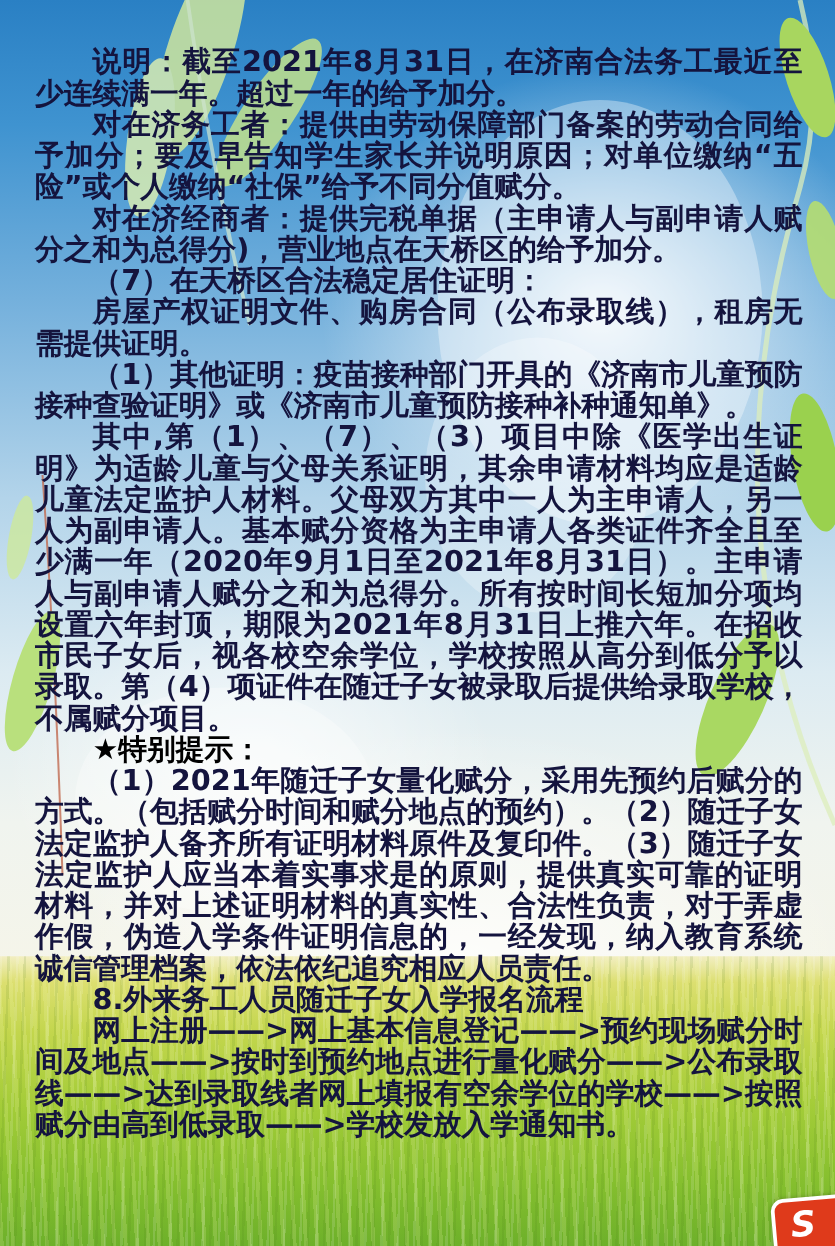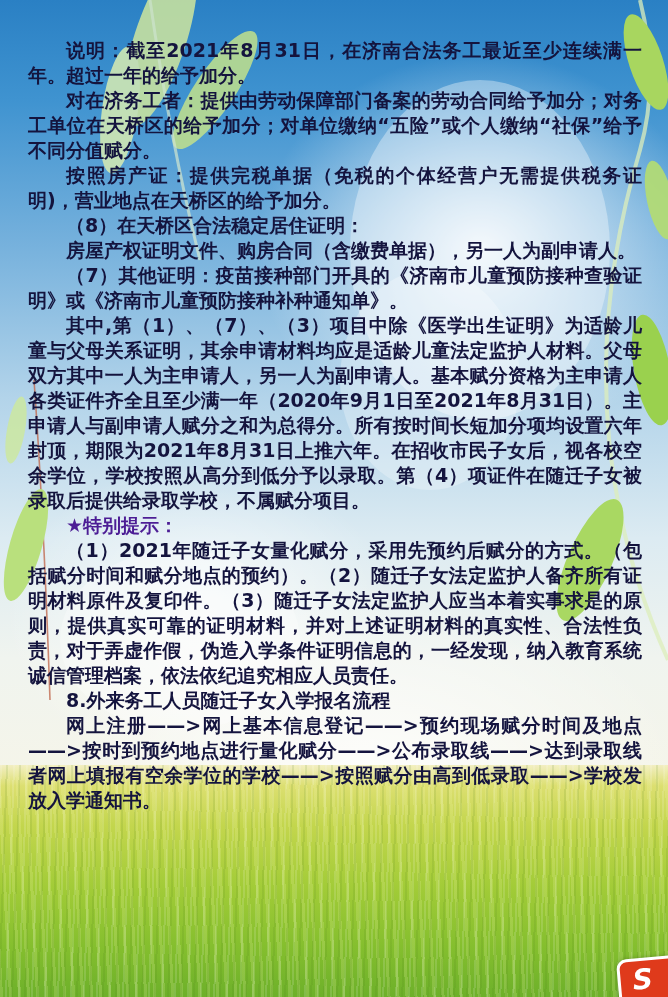--- a/index.html
+++ b/index.html
@@ -47,28 +47,28 @@
     line-height:1;transform:translate(-10px,-4px);
   }
   
   .content{
     position:absolute;left:28px;top:38px;width:614px;
     z-index:3;
   }
   .content p{
     margin:0;
     text-indent:2em;
-    font-size:19px;
+    font-size:23px;
     line-height:25px;
     font-weight:600;
     color:#14143e;
     text-align:justify;
     letter-spacing:0;
   }
-  .content p.red{color:#4c1d95;font-weight:800;}
+  .content p.red{color:#000000;font-weight:800;}
 </style>
 </head>
 <body>
 
 <div class="page">
 
   <div class="sky"></div>
   <div class="grass"></div>
 
   <svg class="decor" width="668" height="997" viewBox="0 0 668 997" xmlns="http://www.w3.org/2000/svg">
@@ -97,25 +97,25 @@
     <g>
       <ellipse cx="480" cy="250" rx="130" ry="170" fill="#ffffff" opacity="0.35"></ellipse>
       <ellipse cx="430" cy="380" rx="90" ry="110" fill="#ffffff" opacity="0.28"></ellipse>
       <ellipse cx="180" cy="640" rx="120" ry="90" fill="#ffffff" opacity="0.30"></ellipse>
     </g>
   </svg>
 
   <div class="content">
 
   <p>说明：截至2021年8月31日，在济南合法务工最近至少连续满一年。超过一年的给予加分。</p>
-      <p>对在济务工者：提供由劳动保障部门备案的劳动合同给予加分；对务工单位在天桥区的给予加分；对单位缴纳“五险”或个人缴纳“社保”给予不同分值赋分。</p>
-      <p>按照房产证：提供完税单据（免税的个体经营户无需提供税务证明)，营业地点在天桥区的给予加分。</p>
-      <p>（8）在天桥区合法稳定居住证明：</p>
-      <p>房屋产权证明文件、购房合同（含缴费单据），另一人为副申请人。</p>
-      <p>（7）其他证明：疫苗接种部门开具的《济南市儿童预防接种查验证明》或《济南市儿童预防接种补种通知单》。</p>
+      <p>对在济务工者：提供由劳动保障部门备案的劳动合同给予加分；要及早告知学生家长并说明原因；对单位缴纳“五险”或个人缴纳“社保”给予不同分值赋分。</p>
+      <p>对在济经商者：提供完税单据（主申请人与副申请人赋分之和为总得分)，营业地点在天桥区的给予加分。</p>
+      <p>（7）在天桥区合法稳定居住证明：</p>
+      <p>房屋产权证明文件、购房合同（公布录取线），租房无需提供证明。</p>
+      <p>（1）其他证明：疫苗接种部门开具的《济南市儿童预防接种查验证明》或《济南市儿童预防接种补种通知单》。</p>
       <p>其中,第（1）、（7）、（3）项目中除《医学出生证明》为适龄儿童与父母关系证明，其余申请材料均应是适龄儿童法定监护人材料。父母双方其中一人为主申请人，另一人为副申请人。基本赋分资格为主申请人各类证件齐全且至少满一年（2020年9月1日至2021年8月31日）。主申请人与副申请人赋分之和为总得分。所有按时间长短加分项均设置六年封顶，期限为2021年8月31日上推六年。在招收市民子女后，视各校空余学位，学校按照从高分到低分予以录取。第（4）项证件在随迁子女被录取后提供给录取学校，不属赋分项目。</p>
       <p class="red">★特别提示：</p>
       <p>（1）2021年随迁子女量化赋分，采用先预约后赋分的方式。（包括赋分时间和赋分地点的预约）。（2）随迁子女法定监护人备齐所有证明材料原件及复印件。（3）随迁子女法定监护人应当本着实事求是的原则，提供真实可靠的证明材料，并对上述证明材料的真实性、合法性负责，对于弄虚作假，伪造入学条件证明信息的，一经发现，纳入教育系统诚信管理档案，依法依纪追究相应人员责任。</p>
       <p>8.外来务工人员随迁子女入学报名流程</p>
       <p>网上注册——&gt;网上基本信息登记——&gt;预约现场赋分时间及地点——&gt;按时到预约地点进行量化赋分——&gt;公布录取线——&gt;达到录取线者网上填报有空余学位的学校——&gt;按照赋分由高到低录取——&gt;学校发放入学通知书。</p>
     </div>
 
   <div class="logo">
     <span>S</span>
   </div>

